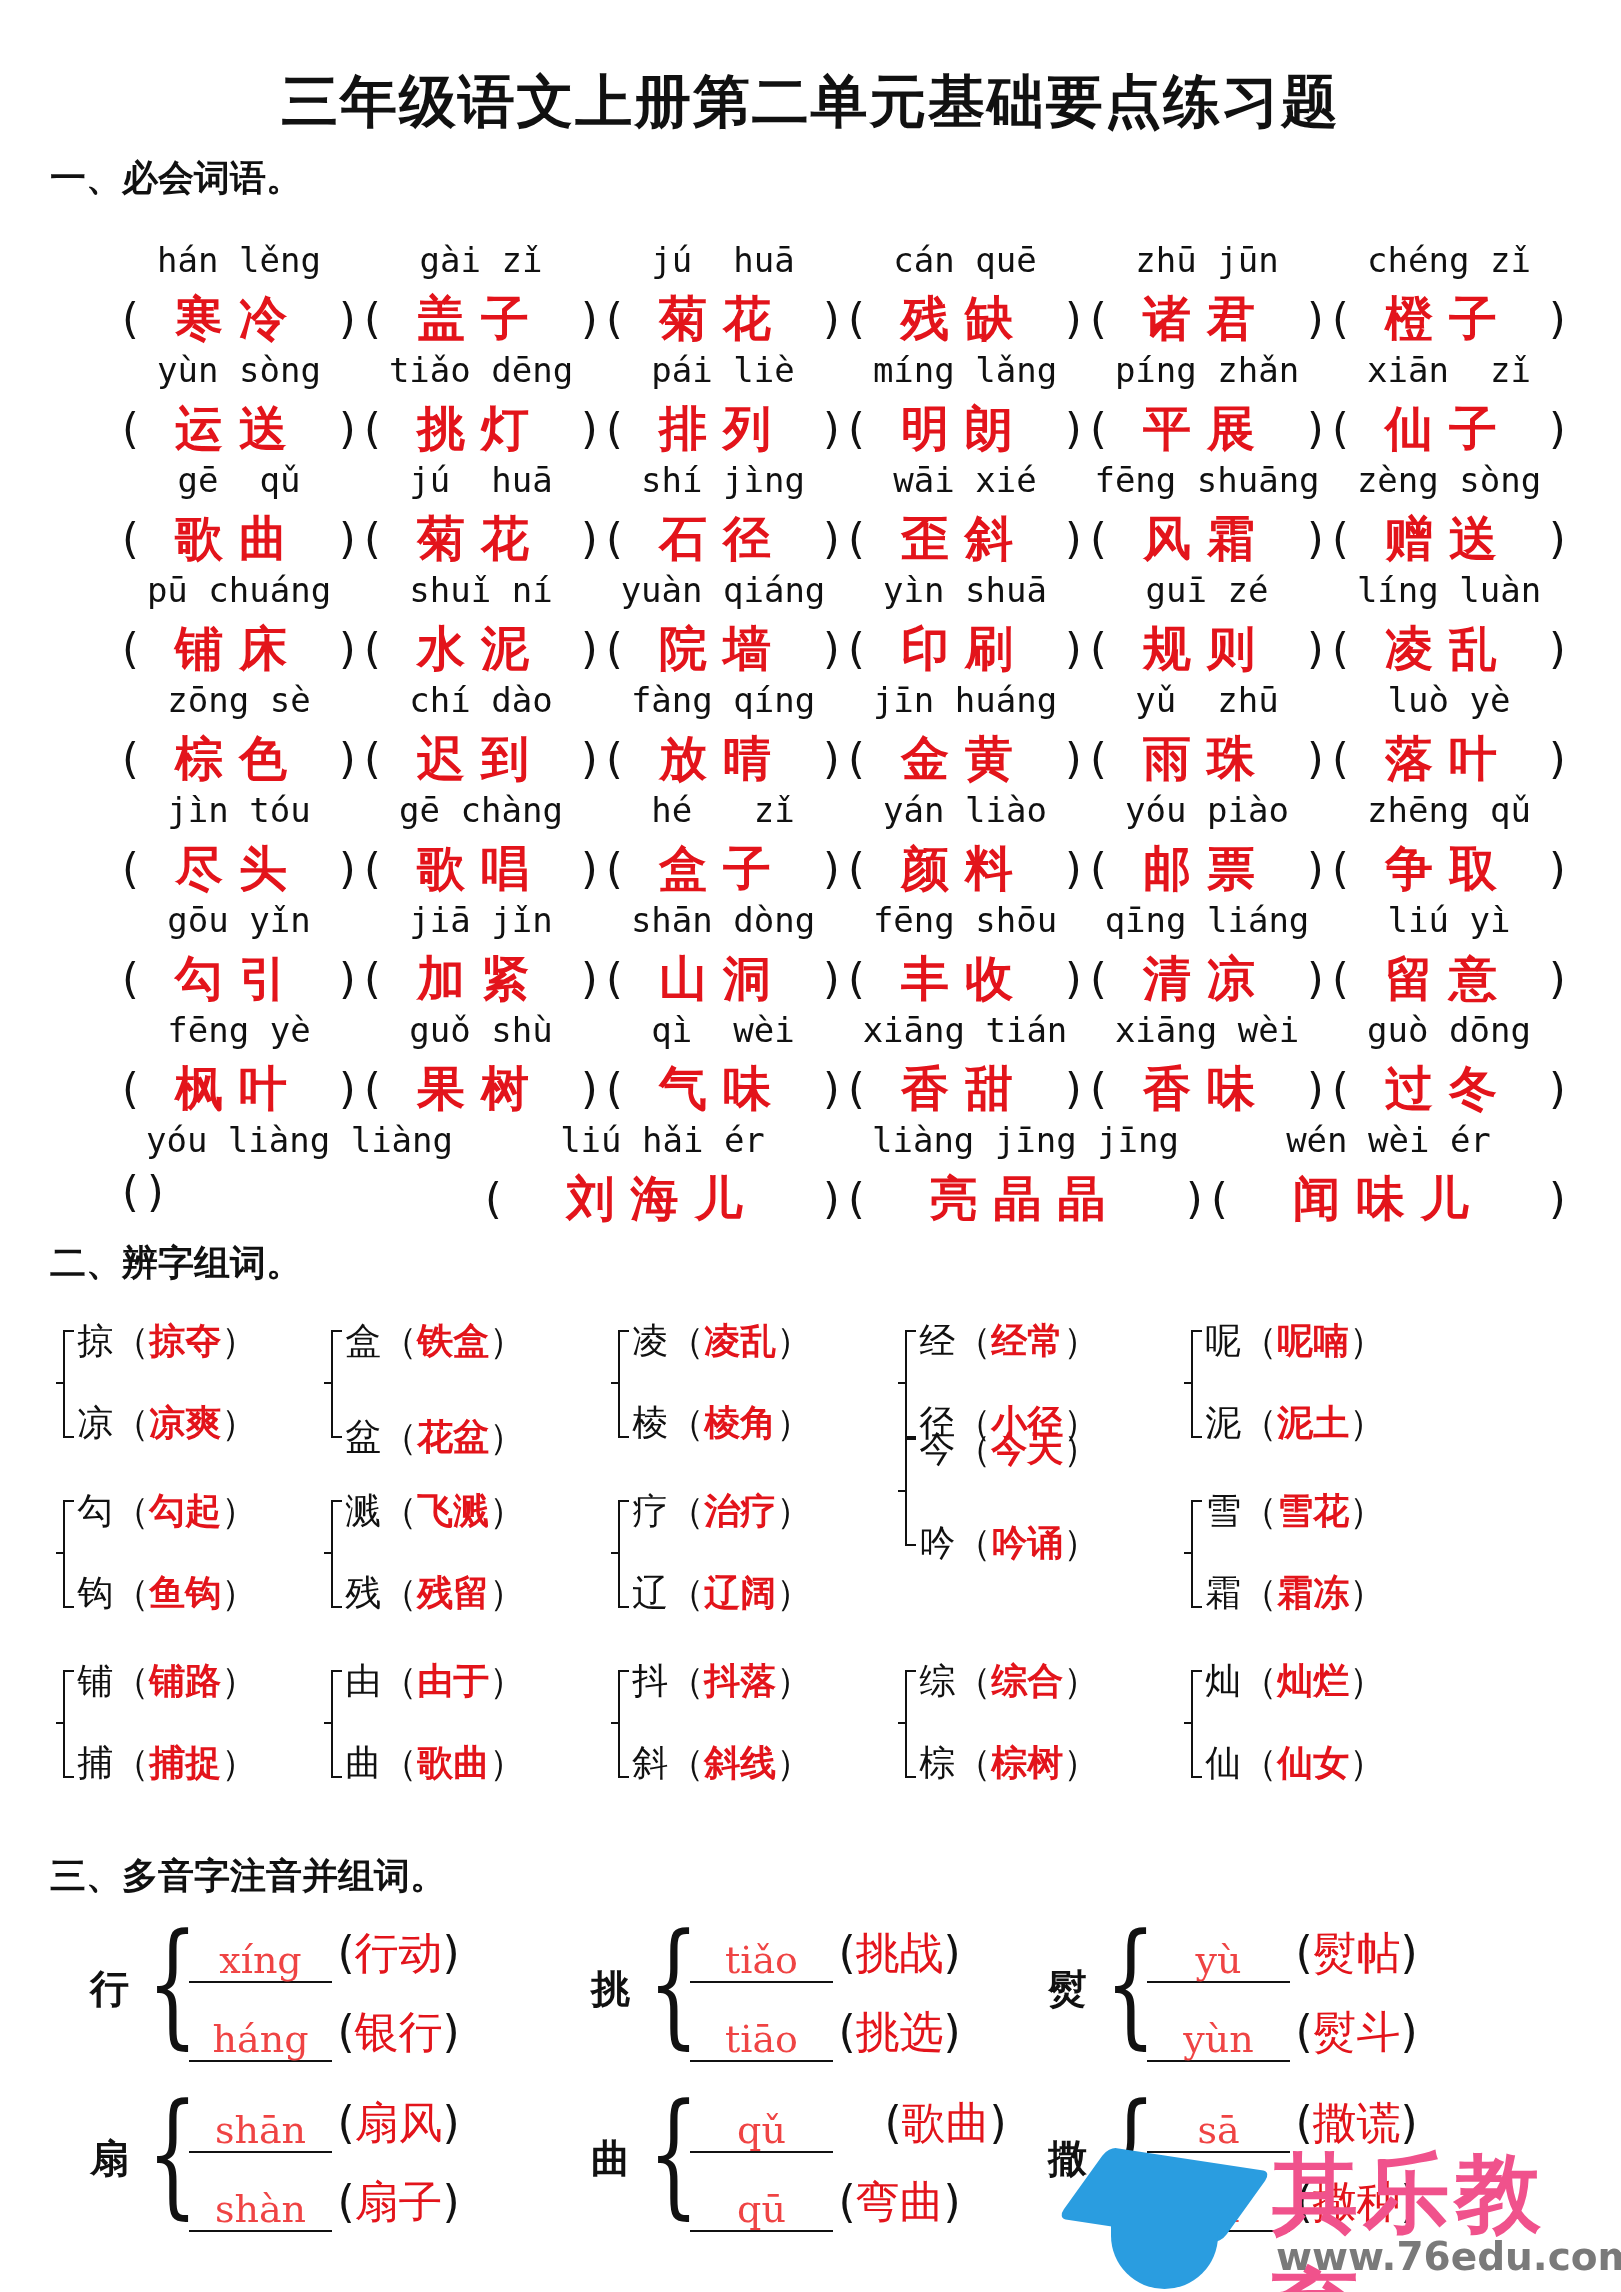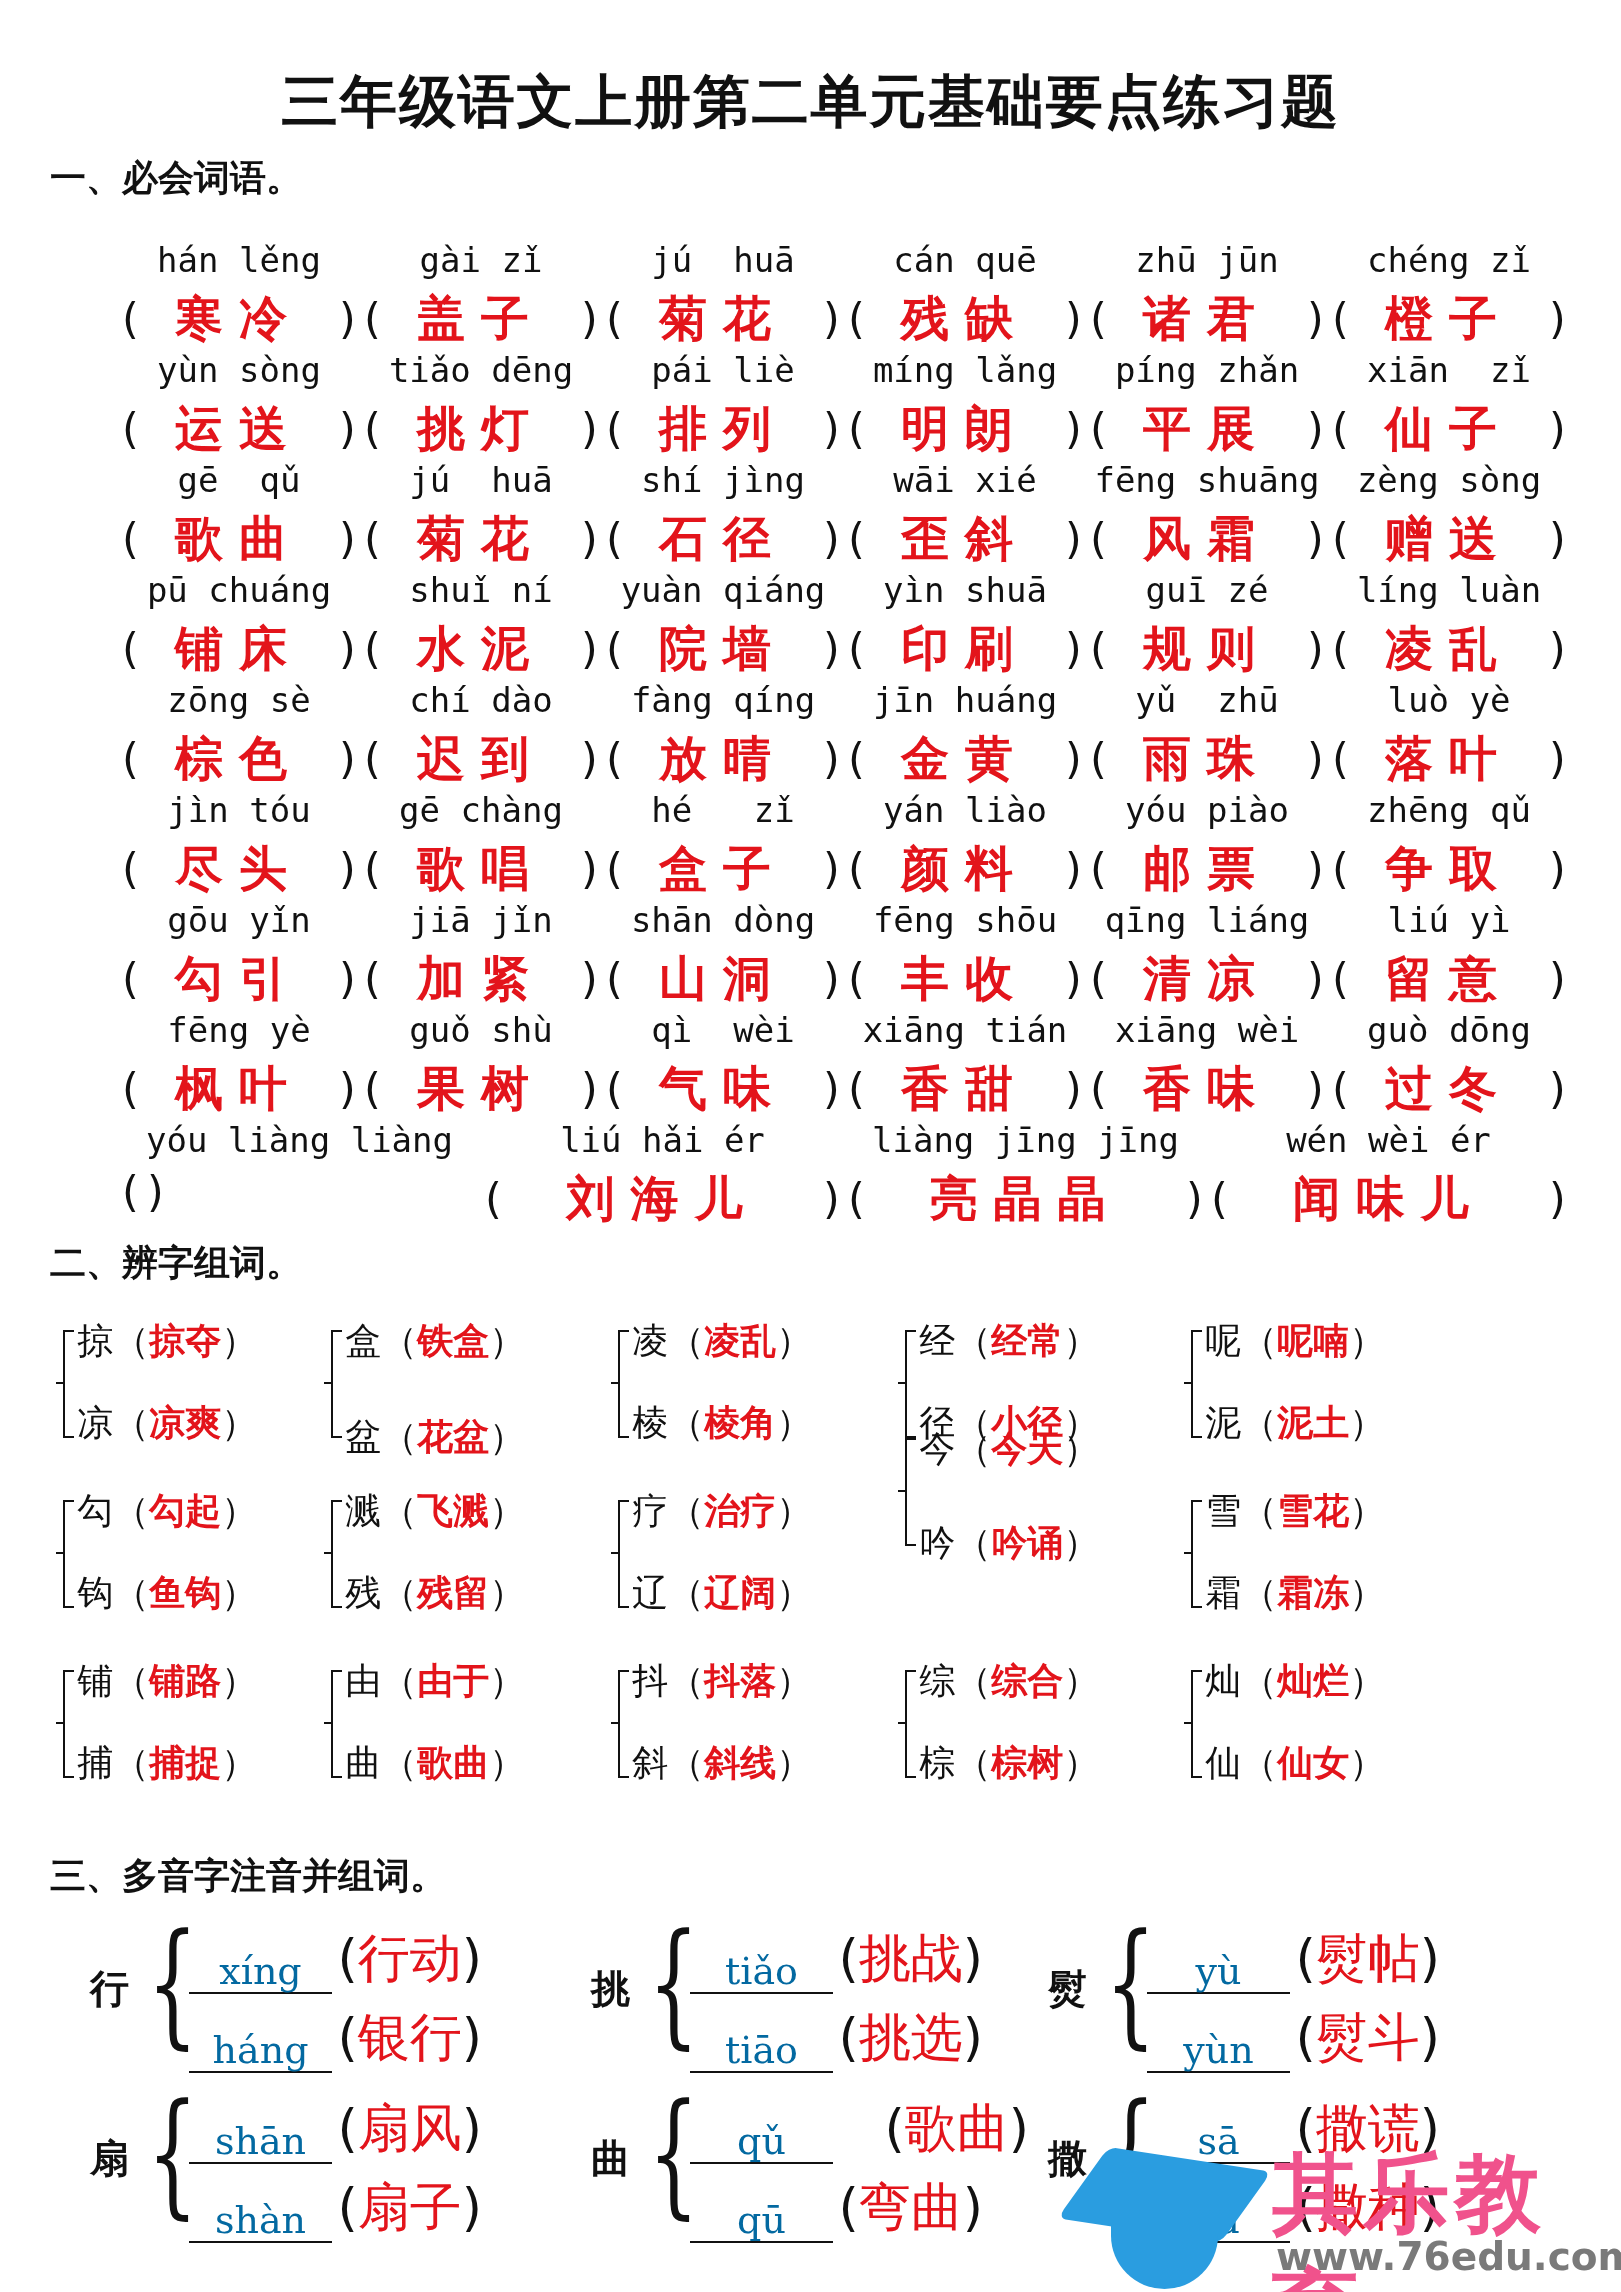--- a/index.html
+++ b/index.html
@@ -27,23 +27,23 @@
   .pline { position: absolute; left: 14.3px; font-size: 36px; white-space: nowrap; }
   .pline .ch { color: #111; }
   .pline .wd { color: #e3141b; font-weight: bold; }
   .pline .pp { color: #111; }
   
   .poly { position: absolute; height: 152px; width: 502px; }
   .poly .pch { position: absolute; left: 0; top: 45px; font-size: 39px; font-weight: bold; }
   .poly .cbrace { position: absolute; left: 57px; top: 0; font-size: 134px; line-height: 134px; color:#111;
                   font-family: "DejaVu Serif", serif; transform: scaleX(0.6); transform-origin: left; }
   .poly .pl { position: absolute; left: 99px; display: flex; align-items: flex-end; }
-  .poly .blank { width: 143px; border-bottom: 2.7px solid #111; text-align: center; color: #0369a1;
+  .poly .blank { width: 143px; border-bottom: 2.7px solid #111; text-align: center; color: #ef4444;
                  font-family: "DejaVu Serif", "Liberation Serif", serif; font-size: 38px; line-height: 41px; }
-  .poly .w { font-size: 52px; margin-left: 5.4px; white-space: nowrap; }
+  .poly .w { font-size: 44px; margin-left: 5.4px; white-space: nowrap; }
   .poly .w .wd { color: #e3141b; }
   
   .wm { position: absolute; left: 1048px; top: 2127px; width: 573px; height: 166px; }
   .cap-top { position: absolute; left: 27px; top: 32px; width: 179px; height: 72px; background: #2a9de0;
              transform: skewX(-30deg) rotate(8deg); border-radius: 9px; }
   .cap-bot { position: absolute; left: 63px; top: 90px; width: 107px; height: 72px; background: #2a9de0;
              border-radius: 0 0 54px 54px; }
   .wm-text { position: absolute; left: 224px; top: 9px; font-size: 86px; font-weight: bold; color: #f0528c; letter-spacing: 5.4px; }
   .wm-url { position: absolute; left: 228px; top: 107px; font-size: 39px; font-weight: bold; color: #7a7a7a;
             font-family: "DejaVu Sans", sans-serif; }

